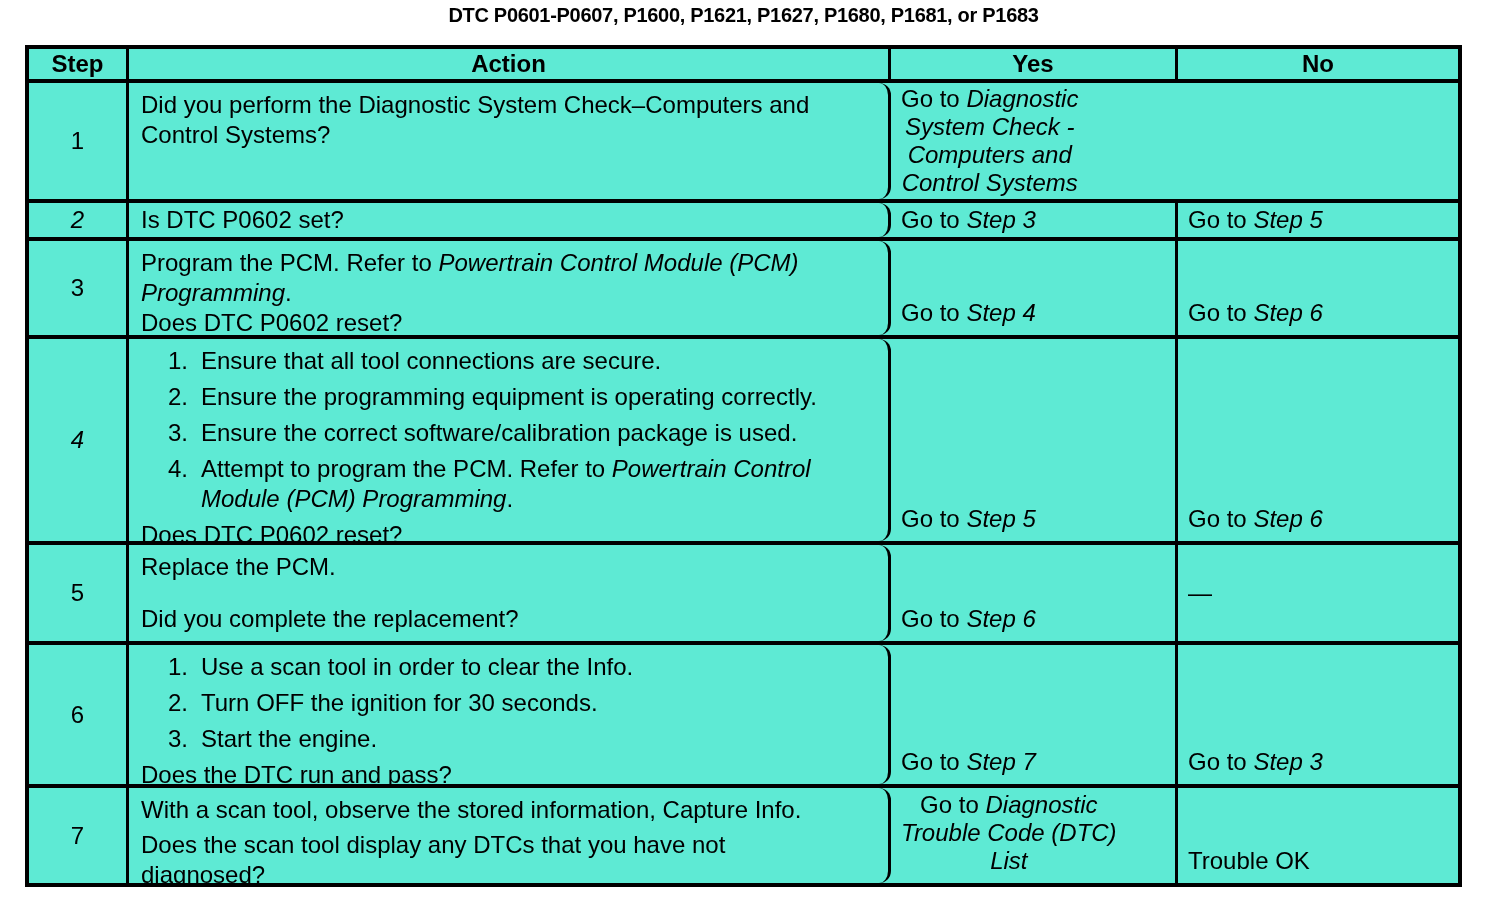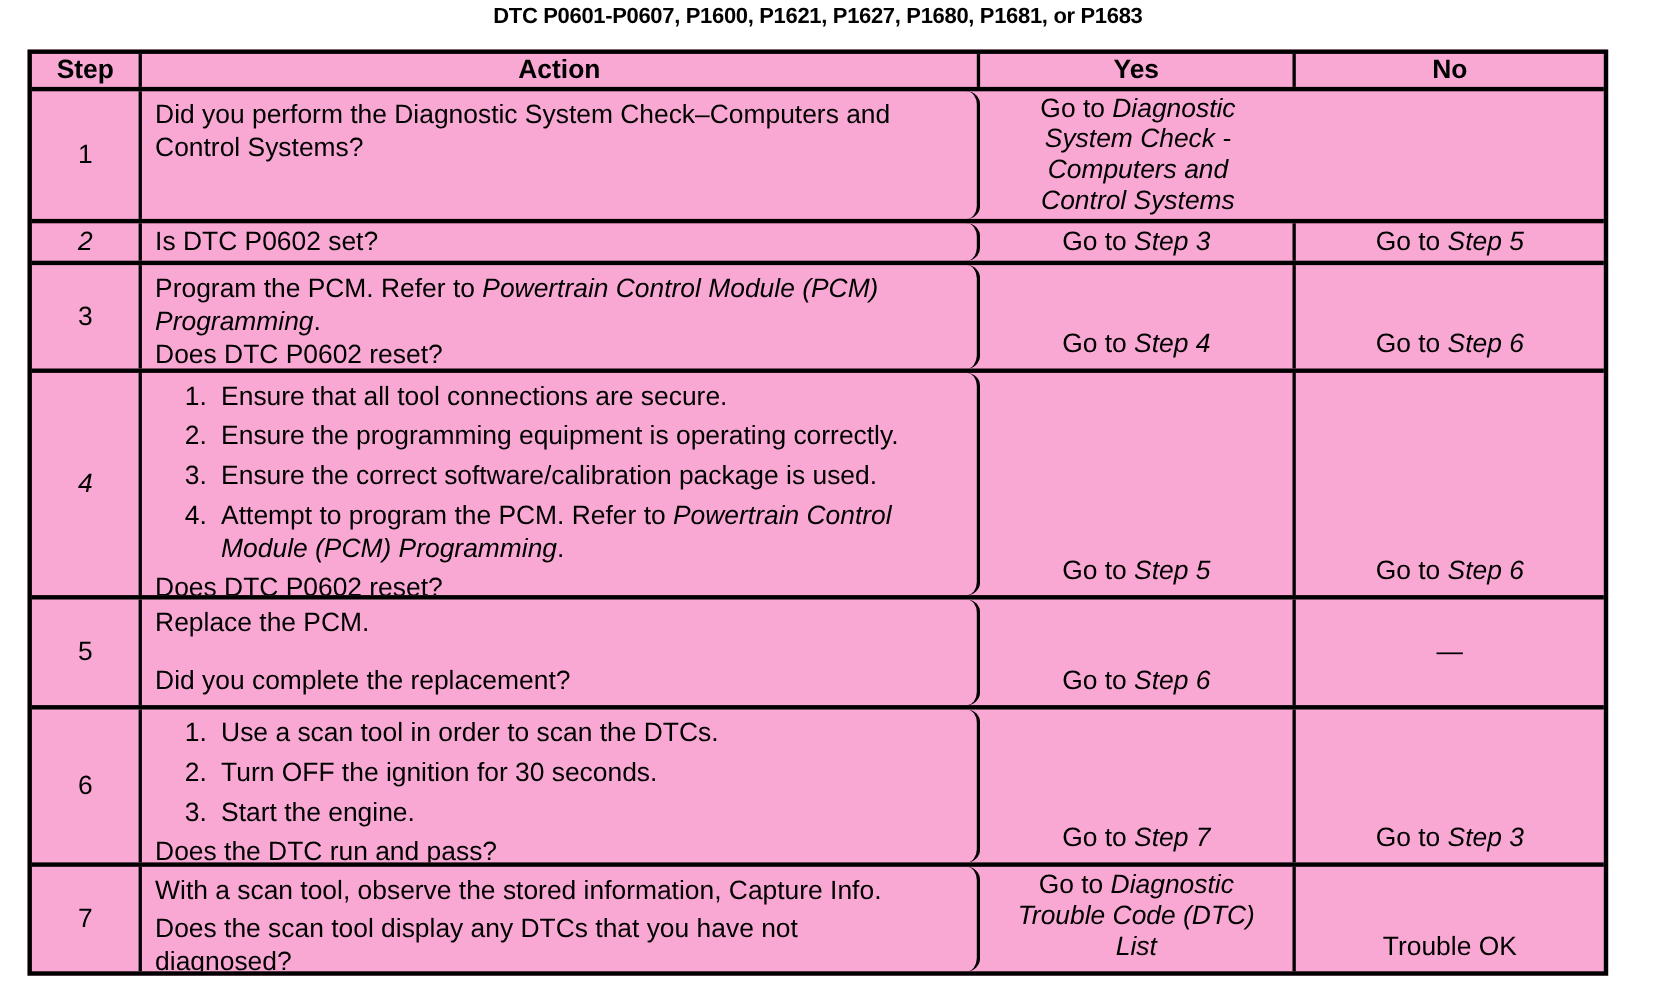--- a/index.html
+++ b/index.html
@@ -8,21 +8,21 @@
     font-family:"Liberation Sans",sans-serif;
     position:relative;overflow:hidden;
     -webkit-font-smoothing:antialiased;
   }
   .page-title{
     position:absolute;left:25px;top:4px;width:1437px;
     text-align:center;font-weight:bold;font-size:20px;letter-spacing:-0.3px;
   }
   .dtc-table{
     position:absolute;left:25px;top:45px;width:1437px;
-    border:4px solid #000;box-sizing:border-box;background:#f9a8d4;
+    border:4px solid #000;box-sizing:border-box;background:#5eead4;
   }
   .row{
     display:grid;grid-template-columns:100px 1fr 287px 280px;
     border-bottom:4px solid #000;box-sizing:border-box;
   }
   .row:last-child{border-bottom:none;}
   .h-head{height:34px}.h-r1{height:120px}.h-r2{height:38px}.h-r3{height:98px}
   .h-r4{height:206px}.h-r5{height:100px}.h-r6{height:143px}.h-r7{height:95px}
   .cell{
     border-right:3px solid #000;box-sizing:border-box;
@@ -35,21 +35,21 @@
   .action-cell{font-size:24px;padding:7px 12px;justify-content:flex-start;border-radius:12px;}
   .action-between{justify-content:space-between;}
   .action-middle{justify-content:center;padding-top:0;padding-bottom:0;}
   .para{margin:0;line-height:30px;}
   .mw690{max-width:690px;}
   .mw720{max-width:720px;}
   .mw660{max-width:660px;}
   .list{padding-left:23px;}
   .li{display:flex;line-height:30px;margin-bottom:6px;}
   .li-num{width:24px;text-align:right;margin-right:13px;flex:none;}
-  .yn-cell{font-size:24px;align-items:center;text-align:center;justify-content:flex-end;padding:4px 10px 8px;}
+  .yn-cell{font-size:24px;align-items:flex-start;text-align:center;justify-content:flex-end;padding:4px 10px 8px;}
   .yn-middle{justify-content:center;padding-bottom:4px;}
   .yn-lines{line-height:28px;}
   .line{display:block;}
   i{font-style:italic;}
   .dash{font-size:24px;}
 </style>
 </head>
 <body>
 
 <div class="page-title">DTC P0601-P0607, P1600, P1621, P1627, P1680, P1681, or P1683</div>
@@ -161,21 +161,21 @@
   </div>
 
   <div class="row h-r6">
     <div class="cell step-cell">
         <span>6</span>
       </div>
     <div class="cell action-cell action-between">
       <div class="list">
         <div class="li">
             <span class="li-num">1.</span>
-            <span class="li-text">Use a scan tool in order to scan the DTCs.</span>
+            <span class="li-text">Use a scan tool in order to clear the Info.</span>
           </div>
         <div class="li">
             <span class="li-num">2.</span>
             <span class="li-text">Turn OFF the ignition for 30 seconds.</span>
           </div>
         <div class="li">
             <span class="li-num">3.</span>
             <span class="li-text">Start the engine.</span>
           </div>
       </div>

